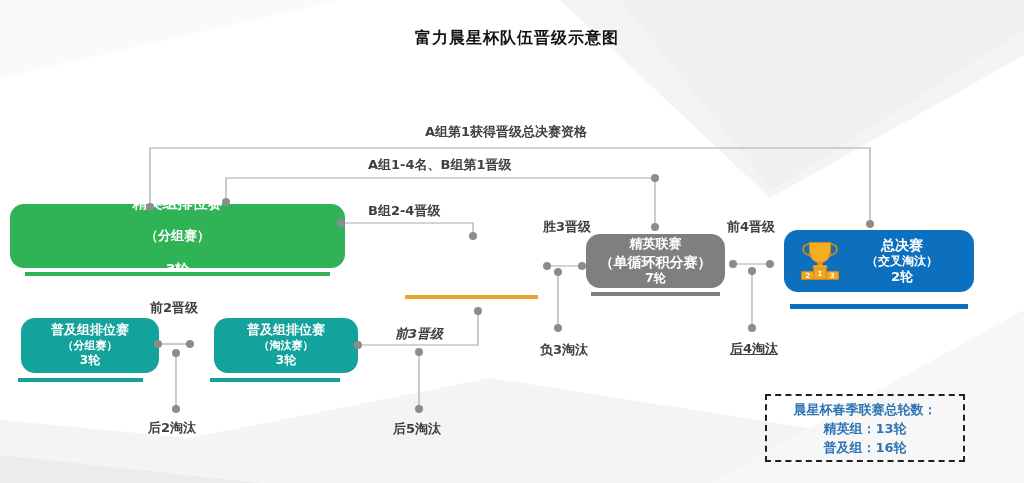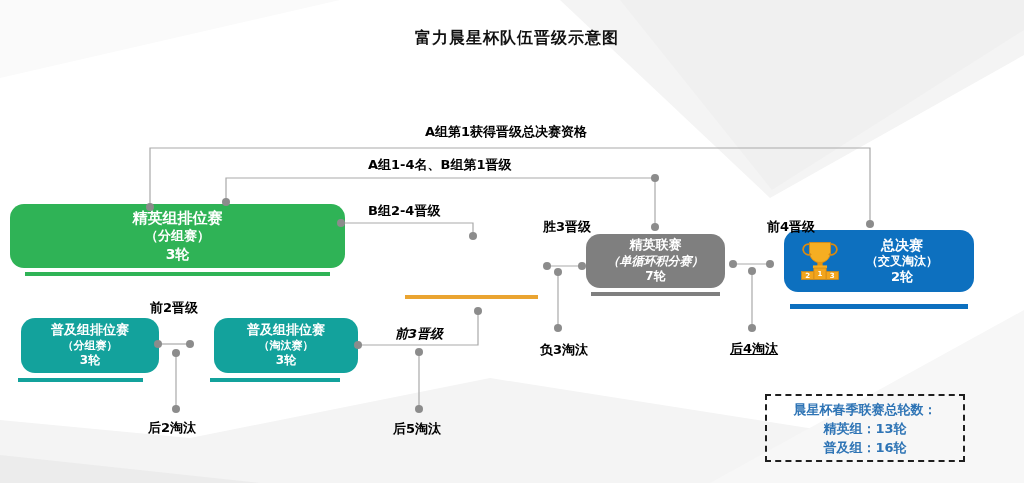--- a/index.html
+++ b/index.html
@@ -6,35 +6,35 @@
   body{font-family:"DejaVu Sans","Liberation Sans",sans-serif;background:#fff;}
   .canvas{position:relative;width:1024px;height:483px;overflow:hidden;background:#ffffff;}
   .bg{position:absolute;left:0;top:0;z-index:0;}
   .title{position:absolute;left:0;top:28px;width:1034px;text-align:center;font-size:16px;
          font-weight:bold;color:#111;letter-spacing:1px;z-index:3;}
   .connectors{position:absolute;left:0;top:0;z-index:2;pointer-events:none;}
   .node{position:absolute;z-index:1;border-radius:14px;color:#fff;display:flex;flex-direction:column;
         align-items:center;justify-content:center;text-align:center;font-weight:bold;line-height:1.3;}
   .node .l2{font-weight:bold;}
   .bar{position:absolute;z-index:1;}
-  .lbl{position:absolute;z-index:3;font-weight:bold;color:#000000;font-size:13px;white-space:nowrap;}
-  .green{background:#2fb356;} .bar-green{background:#2fb356;}
+  .lbl{position:absolute;z-index:3;font-weight:bold;color:#404040;font-size:13px;white-space:nowrap;}
+  .green{background:#2fb356;gap:15px;} .bar-green{background:#2fb356;}
   .teal{background:#13a29c;margin-left:11px;}  .bar-teal{background:#13a29c;}
   .orange{background:#eaa431;} .bar-orange{background:#eaa431;}
   .gray{background:#7f7f7f;}  .bar-gray{background:#7f7f7f;}
   .blue{background:#0d70bf;}  .bar-blue{background:#0d70bf;}
   #box-elite{left:10px;top:204px;width:335px;height:64px;font-size:15px;}
   #box-elite .l2{font-size:13px;} #box-elite .l3{font-size:14px;}
   #box-popg{left:10px;top:318px;width:138px;height:55px;font-size:13px;}
   #box-popk{left:203px;top:318px;width:144px;height:55px;font-size:13px;}
   #box-popg .l2,#box-popk .l2{font-size:11px;} #box-popg .l3,#box-popk .l3{font-size:12px;}
   #box-pk{left:400px;top:237px;width:145px;height:54px;font-size:13px;}
   #box-pk .l2{font-size:11px;} #box-pk .l3{font-size:12px;}
   #box-league{left:586px;top:234px;width:139px;height:54px;font-size:13px;}
-  #box-league .l2{font-size:12px;font-style:italic;} #box-league .l3{font-size:12px;}
+  #box-league .l2{font-size:14px;} #box-league .l3{font-size:12px;}
   #box-final{left:784px;top:230px;width:190px;height:62px;font-size:14px;padding-left:46px;width:144px;}
   #box-final .l2{font-size:12px;} #box-final .l3{font-size:13px;}
   .trophy{position:absolute;left:14px;top:8px;z-index:2;}
   .summary{position:absolute;left:765px;top:394px;width:200px;height:68px;z-index:3;
            border:2px dashed #1f1f1f;box-sizing:border-box;display:flex;flex-direction:column;
            align-items:center;justify-content:center;color:#2e74b5;font-weight:bold;
            font-size:13px;line-height:19px;text-align:center;}
 </style>
 </head>
 <body>
@@ -140,21 +140,21 @@
         <circle cx="190" cy="344" r="4"></circle>
       <circle cx="176" cy="353" r="4"></circle>
         <circle cx="176" cy="409" r="4"></circle>
     </g>
   </svg>
 
   <div class="lbl" style="left:425px;top:123px;">A组第1获得晋级总决赛资格</div>
   <div class="lbl" style="left:368px;top:156px;">A组1-4名、B组第1晋级</div>
   <div class="lbl" style="left:368px;top:202px;">B组2-4晋级</div>
   <div class="lbl" style="left:543px;top:218px;">胜3晋级</div>
-  <div class="lbl" style="left:727px;top:218px;margin-left:40px;">前4晋级</div>
+  <div class="lbl" style="left:727px;top:218px;">前4晋级</div>
   <div class="lbl" style="left:150px;top:299px;">前2晋级</div>
   <div class="lbl" style="left:395px;top:325px;font-style:italic;">前3晋级</div>
   <div class="lbl" style="left:540px;top:341px;">负3淘汰</div>
   <div class="lbl" style="left:730px;top:340px;text-decoration:underline;">后4淘汰</div>
   <div class="lbl" style="left:148px;top:419px;text-align:center;">后2淘汰</div>
   <div class="lbl" style="left:393px;top:420px;">后5淘汰</div>
 
   <div class="summary">
     <span>晨星杯春季联赛总轮数：</span>
     <span>精英组：13轮</span>

